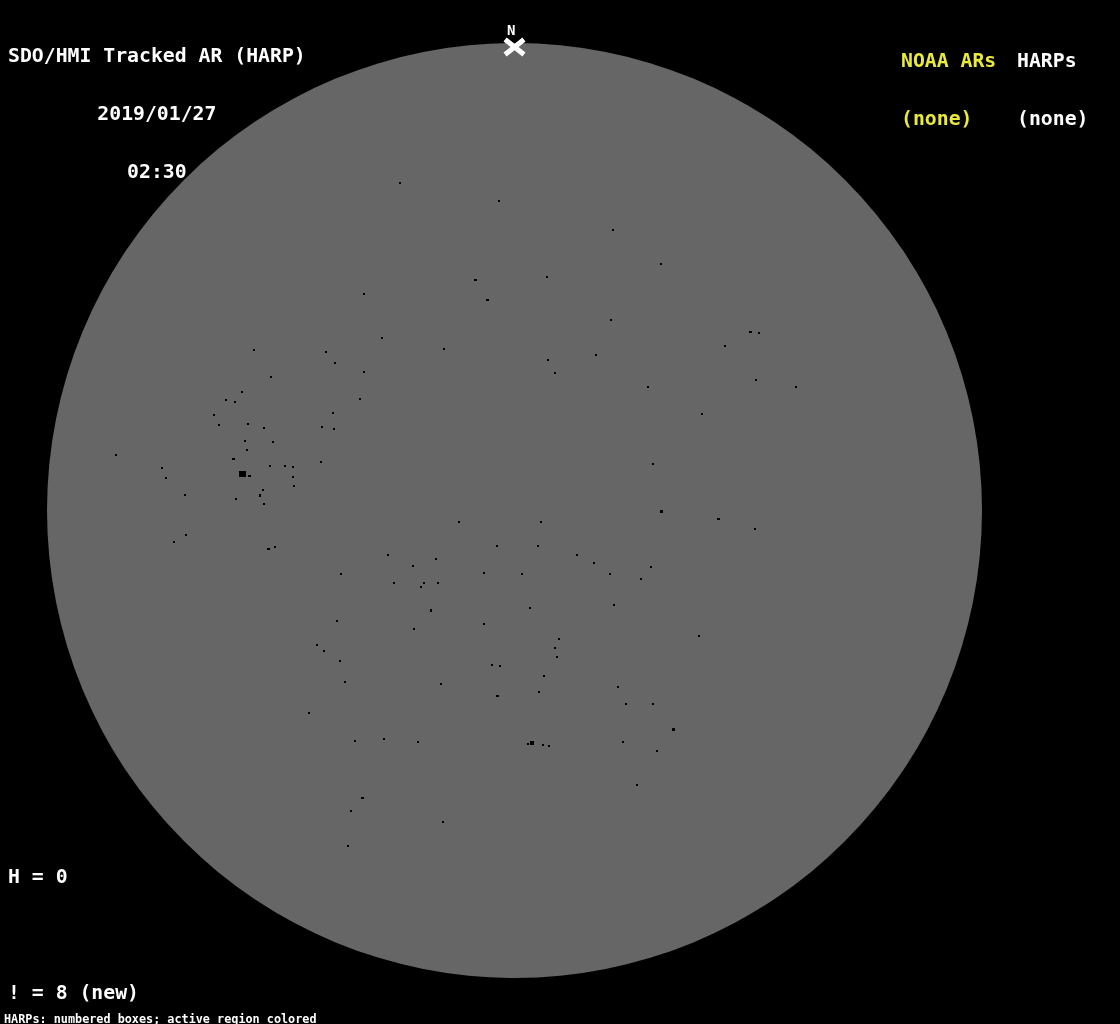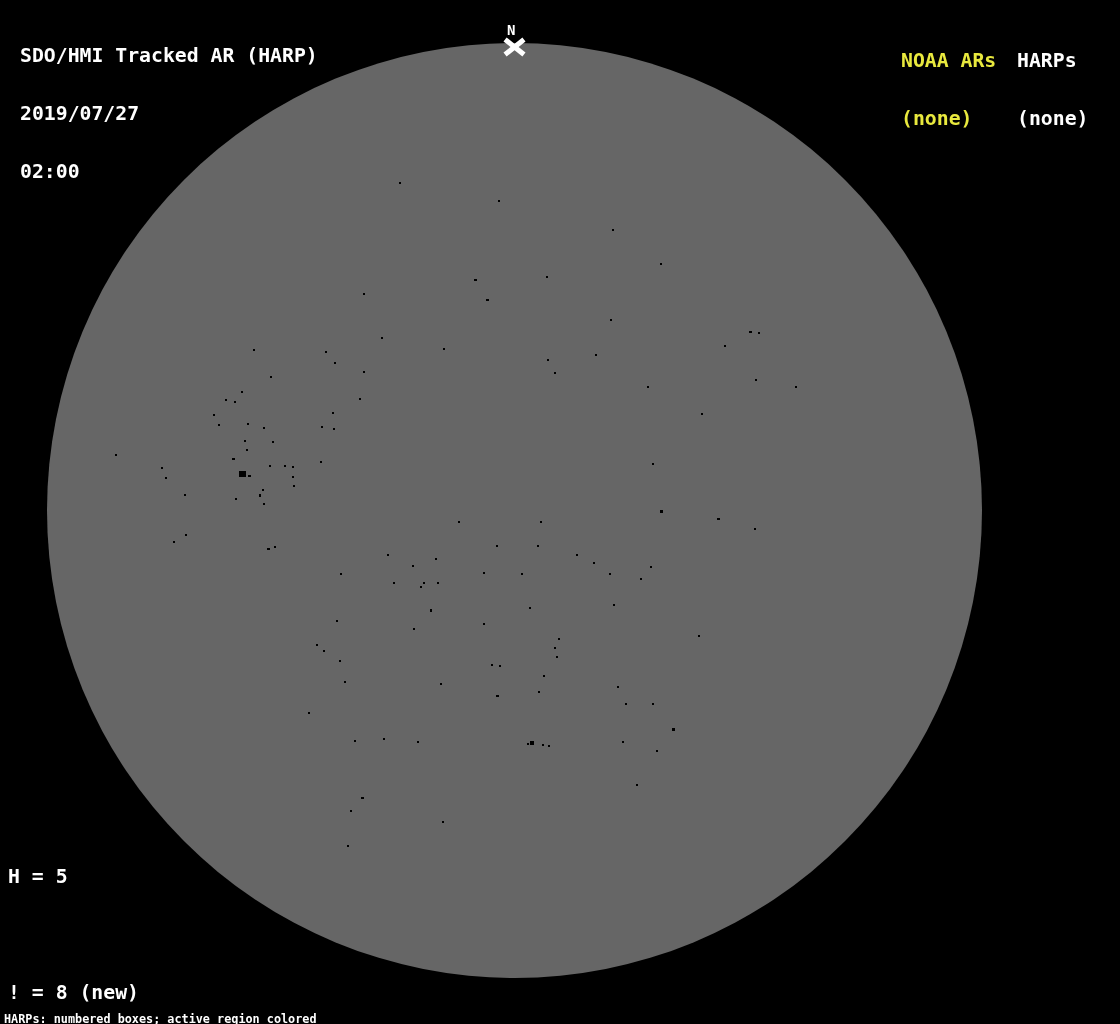--- a/index.html
+++ b/index.html
@@ -12,21 +12,21 @@
     font-family: "DejaVu Sans Mono", "Liberation Mono", monospace;
     color: #fff;
   }
   .mono-lg {
     font-size: 19.8px;
     line-height: 19.4px;
     font-weight: bold;
     white-space: pre;
     letter-spacing: 0;
   }
-  .header-block { position: absolute; left: 20px; top: 7px; }
+  .header-block { position: absolute; left: 8px; top: 7px; text-align: center; }
   .noaa-block   { position: absolute; left: 901px; top: 12px; }
   .harps-block  { position: absolute; left: 1017px; top: 12px; }
   .counters-block { position: absolute; left: 8px; top: 828px; }
   .counters-block .gap { height: 19.4px; }
   .footer-block {
     position: absolute; left: 4px; top: 989px;
     font-size: 11.8px; line-height: 12px; font-weight: bold; white-space: pre;
   }
   .sun-disk { position: absolute; border-radius: 50%; }
   .spot { position: absolute; }
@@ -170,36 +170,36 @@
     </div>
 
   <div class="north-label">N</div>
   <svg class="north-cross" width="23" height="20" viewBox="0 0 23 20">
     <line x1="4" y1="4" x2="19" y2="16" stroke="#ffffff" stroke-width="5" stroke-linecap="square"></line>
     <line x1="4" y1="16" x2="19" y2="4" stroke="#ffffff" stroke-width="5" stroke-linecap="square"></line>
   </svg>
 
   <div class="header-block mono-lg">
     <div>SDO/HMI Tracked AR (HARP)</div>
-    <div>2019/07/27</div>
-    <div>02:00</div>
+    <div>2019/01/27</div>
+    <div>02:30</div>
   </div>
 
   <div class="noaa-block mono-lg" style="color: rgb(233, 233, 62);">
     <div>NOAA ARs</div>
     <div>(none)</div>
   </div>
 
   <div class="harps-block mono-lg">
     <div>HARPs</div>
     <div>(none)</div>
   </div>
 
   <div class="counters-block mono-lg">
-    <div>H = 5</div>
+    <div>H = 0</div>
     <div class="gap"></div>
     <div>! = 8 (new)</div>
     
     
     
     
     
   </div>
 
   <div class="footer-block">

